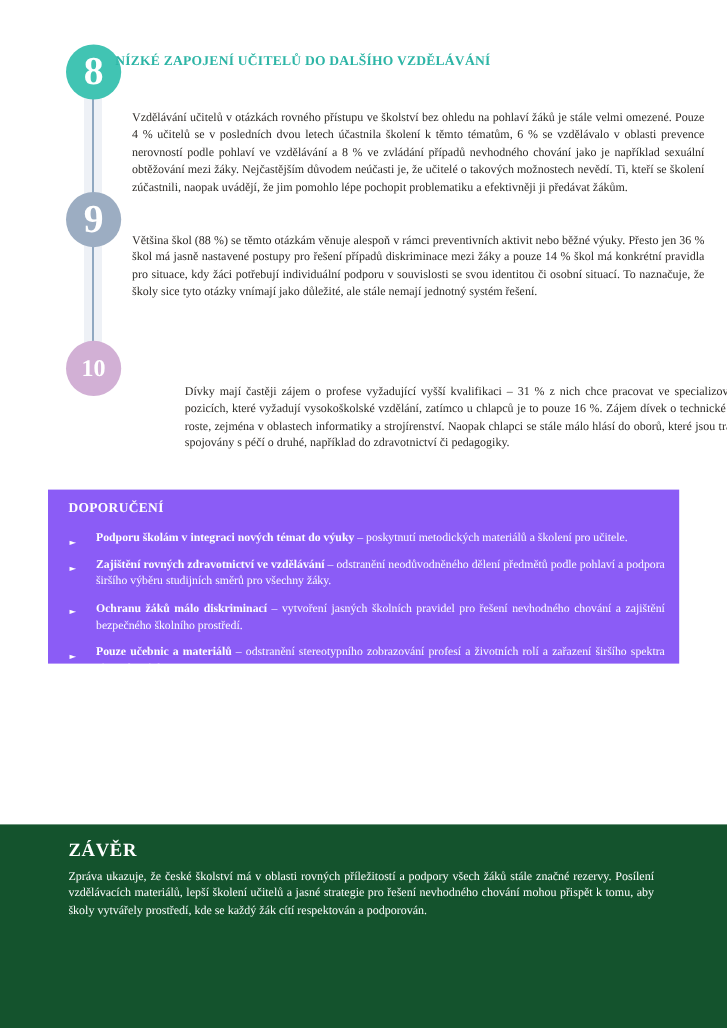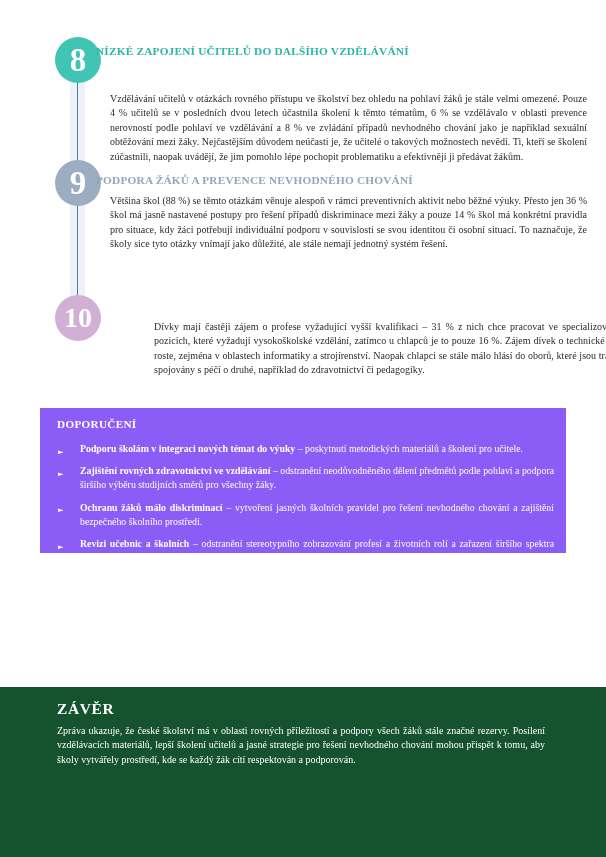--- a/index.html
+++ b/index.html
@@ -30,21 +30,21 @@
     left: 55px;
     width: 46px; height: 46px;
     border-radius: 50%;
     display: flex; align-items: center; justify-content: center;
     color: #ffffff;
     font-weight: bold;
     line-height: 1;
   }
   .c8 { top: 37px;  font-size: 33px; }
   .c9 { top: 160px; font-size: 33px; }
-  .c10 { top: 295px; font-size: 28px; }
+  .c10 { top: 284px; font-size: 20px; }
 
   .sec-title {
     position: absolute;
     left: 96px;
     width: 478px;
     font-weight: bold;
     font-size: 11.3px;
     letter-spacing: 0.2px;
   }
   .t8 { top: 45px; } .t9 { top: 174px; } .t10 { top: 299px; }
@@ -126,42 +126,41 @@
 
   <div class="circle c8" style="background-color: rgb(65, 196, 179);">
     <span>8</span>
   </div>
   <div class="sec-title t8" style="color: rgb(45, 181, 166);">NÍZKÉ ZAPOJENÍ UČITELŮ DO DALŠÍHO VZDĚLÁVÁNÍ</div>
   <div class="sec-body b8">Vzdělávání učitelů v otázkách rovného přístupu ve školství bez ohledu na pohlaví žáků je stále velmi omezené. Pouze 4 % učitelů se v posledních dvou letech účastnila školení k těmto tématům, 6 % se vzdělávalo v oblasti prevence nerovností podle pohlaví ve vzdělávání a 8 % ve zvládání případů nevhodného chování jako je například sexuální obtěžování mezi žáky. Nejčastějším důvodem neúčasti je, že učitelé o takových možnostech nevědí. Ti, kteří se školení zúčastnili, naopak uvádějí, že jim pomohlo lépe pochopit problematiku a efektivněji ji předávat žákům.</div>
 
   <div class="circle c9" style="background-color: rgb(156, 173, 194);">
     <span>9</span>
   </div>
-  <div class="sec-title t9" style="color: rgb(147, 166, 189);">PODPORA ŽÁKŮ A PREVENCE NEVHODNÉHO CHOVÁNÍ</div>
   <div class="sec-body b9">Většina škol (88 %) se těmto otázkám věnuje alespoň v rámci preventivních aktivit nebo běžné výuky. Přesto jen 36 % škol má jasně nastavené postupy pro řešení případů diskriminace mezi žáky a pouze 14 % škol má konkrétní pravidla pro situace, kdy žáci potřebují individuální podporu v souvislosti se svou identitou či osobní situací. To naznačuje, že školy sice tyto otázky vnímají jako důležité, ale stále nemají jednotný systém řešení.</div>
 
   <div class="circle c10" style="background-color: rgb(210, 176, 213);">
     <span>10</span>
   </div>
   <div class="sec-body b10">Dívky mají častěji zájem o profese vyžadující vyšší kvalifikaci – 31 % z nich chce pracovat ve specializovaných pozicích, které vyžadují vysokoškolské vzdělání, zatímco u chlapců je to pouze 16 %. Zájem dívek o technické obory roste, zejména v oblastech informatiky a strojírenství. Naopak chlapci se stále málo hlásí do oborů, které jsou tradičně spojovány s péčí o druhé, například do zdravotnictví či pedagogiky.</div>
 
   <div class="reco" style="background-color: #8b5cf6;">
     <div class="reco-title">DOPORUČENÍ</div>
     <ul class="reco-list">
       <li class="reco-item">
         <span class="reco-marker">►</span><span class="reco-lead">Podporu školám v integraci nových témat do výuky</span><span> – poskytnutí metodických materiálů a školení pro učitele.</span>
       </li>
       <li class="reco-item">
         <span class="reco-marker">►</span><span class="reco-lead">Zajištění rovných zdravotnictví ve vzdělávání</span><span> – odstranění neodůvodněného dělení předmětů podle pohlaví a podpora širšího výběru studijních směrů pro všechny žáky.</span>
       </li>
       <li class="reco-item">
         <span class="reco-marker">►</span><span class="reco-lead">Ochranu žáků málo diskriminací</span><span> – vytvoření jasných školních pravidel pro řešení nevhodného chování a zajištění bezpečného školního prostředí.</span>
       </li>
       <li class="reco-item">
-        <span class="reco-marker">►</span><span class="reco-lead">Revizi učebnic a školních</span><span> – odstranění stereotypního zobrazování profesí a životních rolí a zařazení širšího spektra témat do výuky.</span>
+        <span class="reco-marker">►</span><span class="reco-lead">Pouze učebnic a materiálů</span><span> – odstranění stereotypního zobrazování profesí a životních rolí a zařazení širšího spektra témat do výuky.</span>
       </li>
     </ul>
   </div>
 
   <div class="footer-banner" style="background-color: #14532d;">
     <div class="footer-title">ZÁVĚR</div>
     <div class="footer-body">Zpráva ukazuje, že české školství má v oblasti rovných příležitostí a podpory všech žáků stále značné rezervy. Posílení vzdělávacích materiálů, lepší školení učitelů a jasné strategie pro řešení nevhodného chování mohou přispět k tomu, aby školy vytvářely prostředí, kde se každý žák cítí respektován a podporován.</div>
   </div>
 
 </div>

